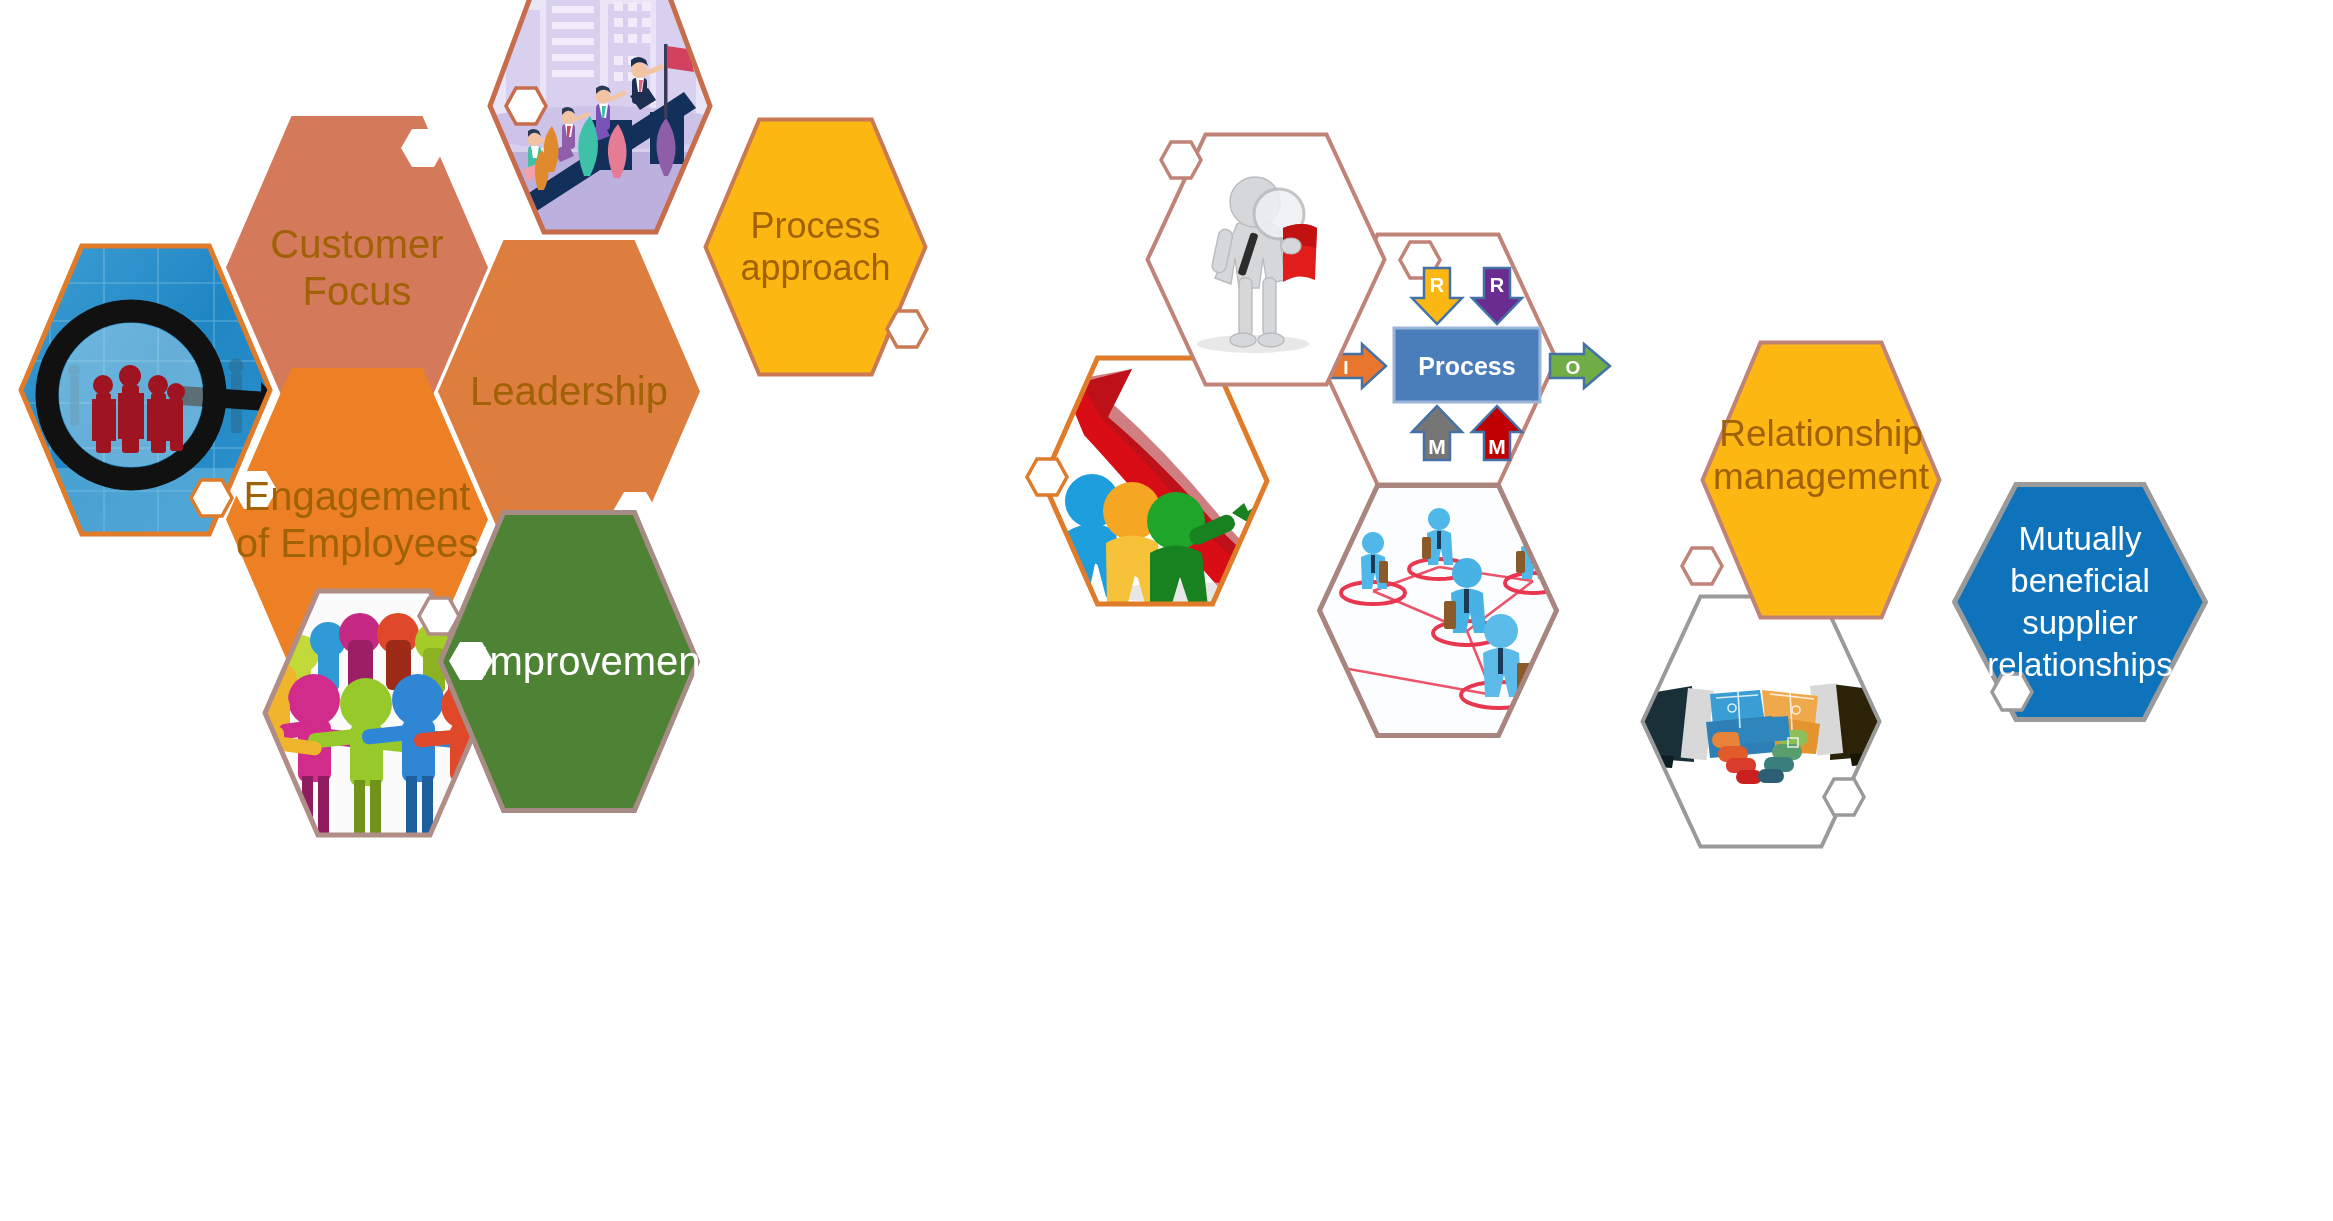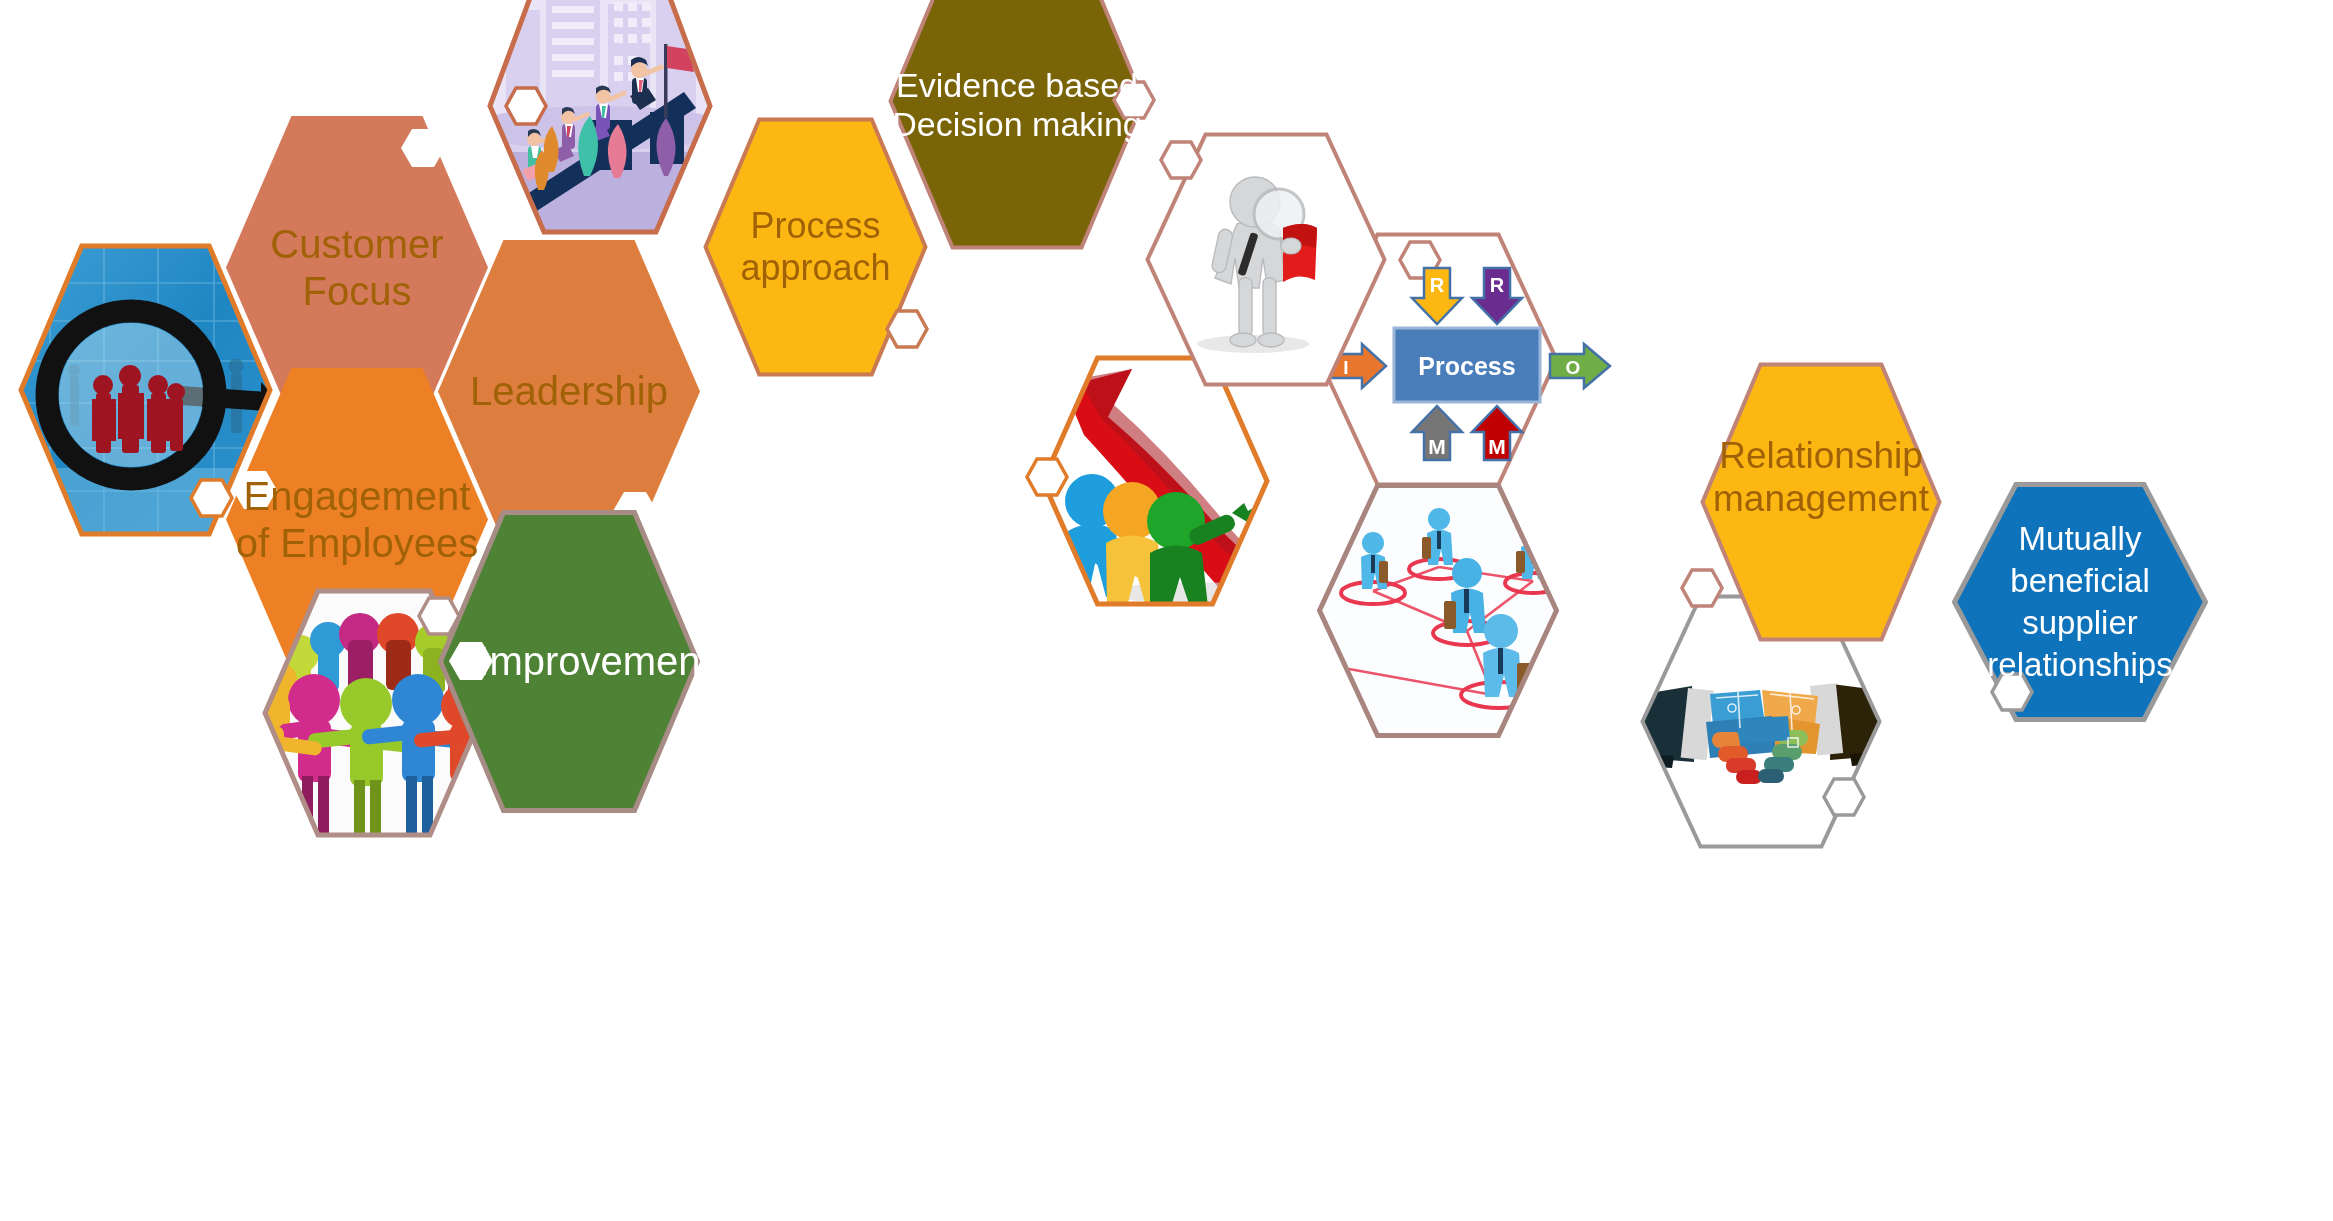--- a/index.html
+++ b/index.html
@@ -341,30 +341,20 @@
     <svg width="225" height="260" viewBox="0 0 225 260">
       <polygon points="56.25,2.5 168.75,2.5 222.5,130 168.75,257.5 56.25,257.5 2.5,130" fill="#fcb713" stroke="#c97a53" stroke-width="4"></polygon>
       <polygon points="194,194 214,194 224,212 214,230 194,230 184,212" fill="#ffffff" stroke="#c97a53" stroke-width="3.5"></polygon>
     </svg>
     <div class="lbl dark-text" style="font-size:36px;">
       <span>Process
 approach</span>
     </div>
   </div>
 
-  <div class="hx" style="left:888px;top:0px;width:258px;height:250px;">
-    <svg width="258" height="250" viewBox="0 0 258 250">
-      <polygon points="64.5,-48 193.5,-48 255.5,101 193.5,247.5 64.5,247.5 2.5,101" fill="#7a6408" stroke="#c08377" stroke-width="4"></polygon>
-      <polygon points="236,82 256,82 266,100 256,118 236,118 226,100" fill="#ffffff" stroke="#c08377" stroke-width="3.5"></polygon>
-    </svg>
-    <div class="lbl light-text" style="font-size:34px;justify-content:center;align-items:flex-start;padding-top:66px;">
-      <span>Evidence based
-Decision making</span>
-    </div>
-  </div>
 
   <div class="hx" style="left:1317px;top:232px;width:242px;height:255px;">
     <svg width="242" height="255" viewBox="0 0 242 255">
       <polygon points="60.5,2.5 181.5,2.5 239.5,127.5 181.5,252.5 60.5,252.5 2.5,127.5" fill="#ffffff" stroke="#c08377" stroke-width="4"></polygon>
       <polygon points="93,10 113,10 123,28 113,46 93,46 83,28" fill="#ffffff" stroke="#c08377" stroke-width="3.5"></polygon>
     </svg>
   </div>
 
   <div class="hx" style="left:1320px;top:262px;width:300px;height:200px;">
     <svg width="300" height="200" viewBox="0 0 300 200">
@@ -547,21 +537,21 @@
           <circle cx="92" cy="114" r="4"></circle>
             <circle cx="156" cy="116" r="4"></circle>
           <rect x="148" y="144" width="10" height="9"></rect>
         </g>
       </g>
       <polygon points="60.5,2.5 181.5,2.5 239.5,127.5 181.5,252.5 60.5,252.5 2.5,127.5" fill="none" stroke="#9a9a9a" stroke-width="4"></polygon>
       <polygon points="194,185 214,185 224,203 214,221 194,221 184,203" fill="#ffffff" stroke="#9a9a9a" stroke-width="3.5"></polygon>
     </svg>
   </div>
 
-  <div class="hx" style="left:1700px;top:362px;width:242px;height:232px;">
+  <div class="hx" style="left:1700px;top:340px;width:242px;height:232px;">
     <svg width="242" height="280" viewBox="0 0 242 280">
       <polygon points="60.5,2.5 181.5,2.5 239.5,140 181.5,277.5 60.5,277.5 2.5,140" fill="#fcb713" stroke="#c08377" stroke-width="4"></polygon>
       <polygon points="-8,208 12,208 22,226 12,244 -8,244 -18,226" fill="#ffffff" stroke="#c08377" stroke-width="3.5"></polygon>
     </svg>
     <div class="lbl dark-text" style="font-size:37px;">
       <span>Relationship
 management</span>
     </div>
   </div>
 

